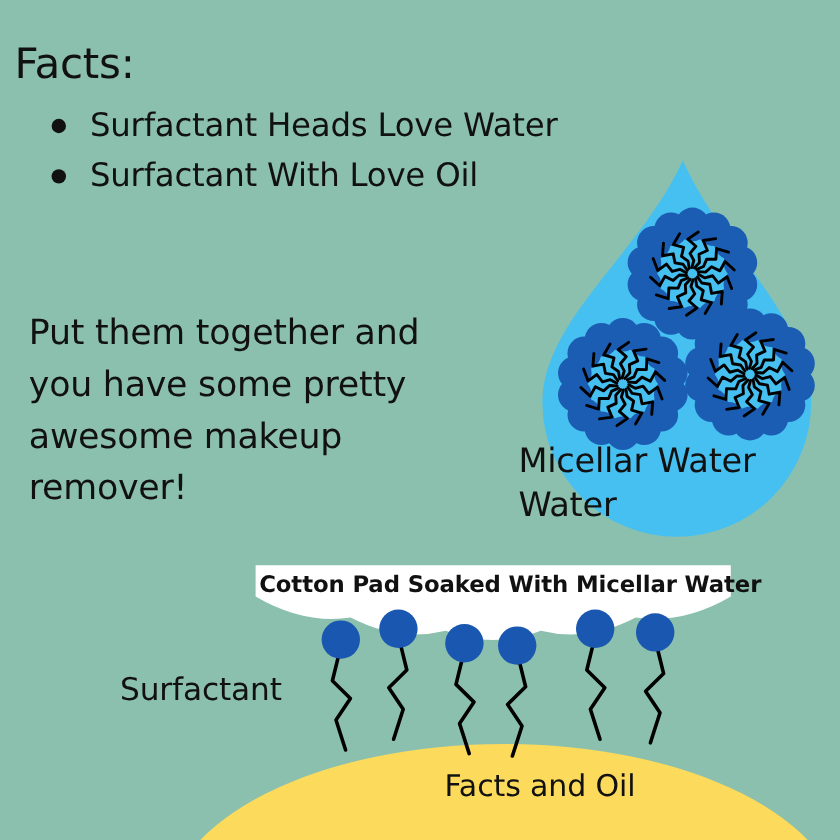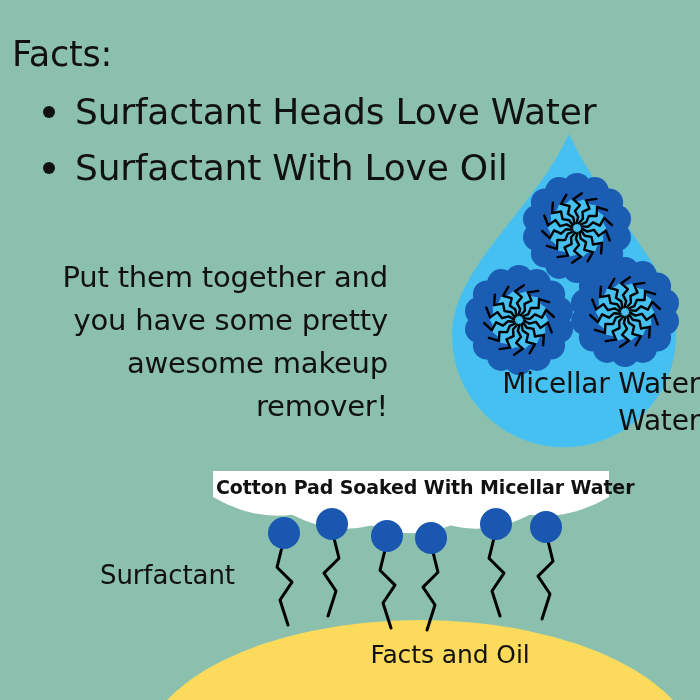--- a/index.html
+++ b/index.html
@@ -34,59 +34,59 @@
     left: 38px;
     top: 84px;
     margin: 0;
     padding: 0;
     list-style: none;
     width: 600px;
   }
   #facts-list li {
     position: relative;
     padding-left: 37px;
-    font-size: 36px;
+    font-size: 27px;
     line-height: 1.55;
     letter-spacing: -0.2px;
     white-space: nowrap;
   }
   #facts-list li .bullet {
     position: absolute;
     left: 5px;
     top: 50%;
     transform: translateY(-50%);
     width: 12px;
     height: 12px;
     border-radius: 50%;
     background: #111111;
   }
   #paragraph {
     position: absolute;
     left: 24px;
     top: 256px;
     width: 364px;
-    text-align: right;
+    text-align: left;
     font-size: 29px;
     line-height: 1.48;
     letter-spacing: -0.2px;
   }
   #surfactants-label {
     position: absolute;
     left: 100px;
     top: 560px;
     font-size: 26px;
     letter-spacing: -0.1px;
     white-space: nowrap;
   }
   #drop-label {
     position: absolute;
-    left: 476px;
+    left: 432px;
     top: 366px;
     width: 224px;
-    text-align: right;
+    text-align: left;
     font-size: 28px;
     line-height: 1.32;
     letter-spacing: -0.2px;
   }
   #pad-label {
     position: absolute;
     left: 216px;
     top: 476px;
     width: 390px;
     text-align: center;

